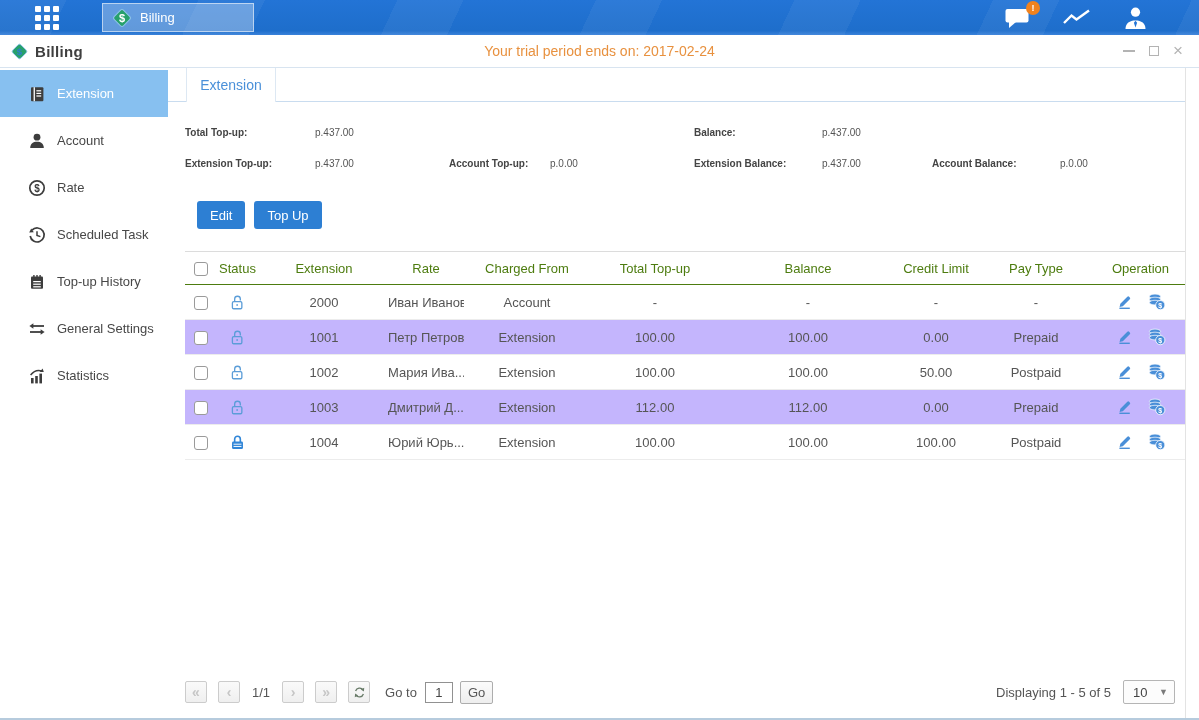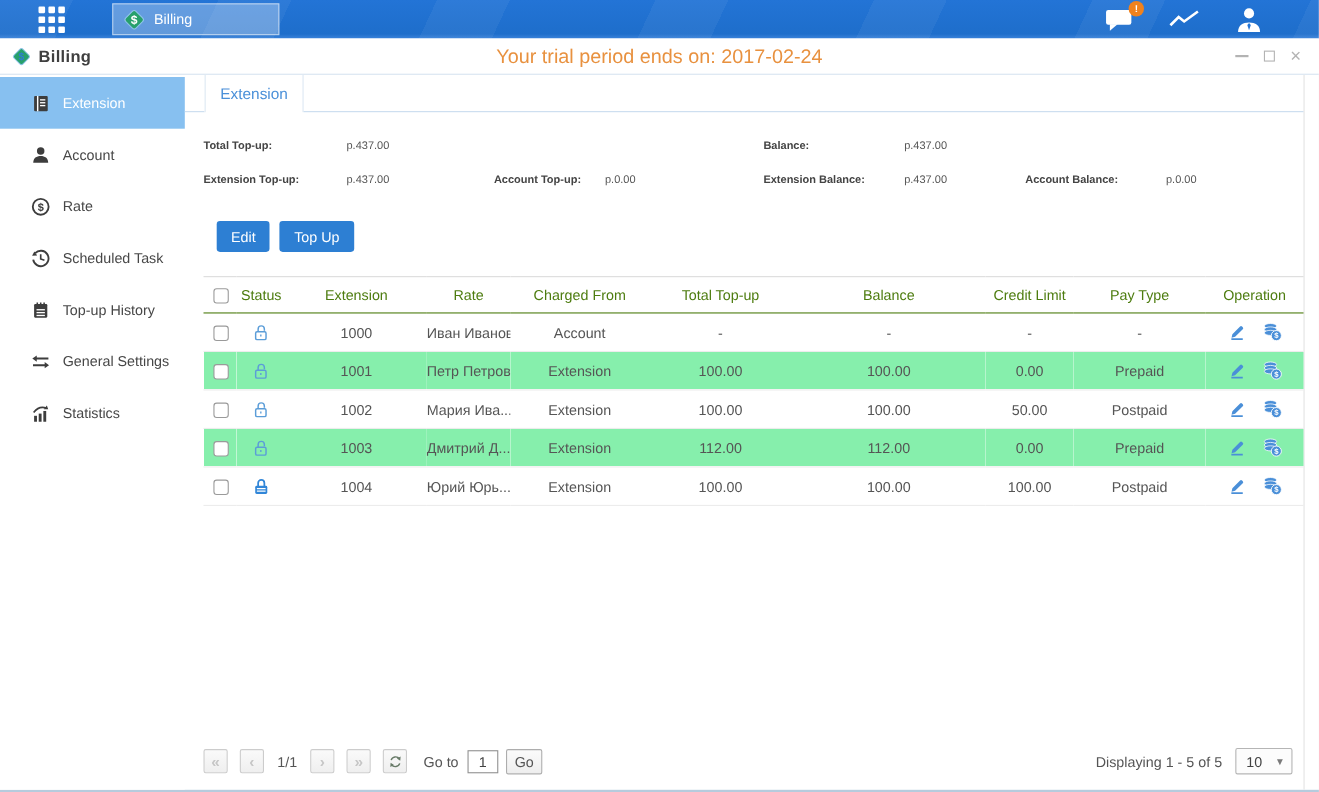--- a/index.html
+++ b/index.html
@@ -33,21 +33,21 @@
   }
   
   .titlebar{
     height:33px; background:#fff; border-bottom:1px solid #d8e4f0;
     display:flex; align-items:center; position:relative;
   }
   .title-left{ display:flex; align-items:center; gap:6px; margin-left:10px; }
   .title-left b{ font-size:15px; color:#3f3f3f; letter-spacing:.3px; }
   .trial{
     position:absolute; left:0; right:0; text-align:center;
-    color:var(--trial-orange,#e8913f); font-size:18px; pointer-events:none;
+    color:var(--trial-orange,#e8913f); font-size:14px; pointer-events:none;
   }
   .win-controls{ margin-left:auto; margin-right:16px; display:flex; align-items:center; gap:14px; z-index:2; }
   .wc{ cursor:pointer; color:#aeaeae; display:flex; align-items:center; justify-content:center; height:14px; }
   .wc-min i{ display:block; width:12px; height:0; border-bottom:2px solid #b3b3b3; }
   .wc-max i{ display:block; width:10px; height:10px; border:1.5px solid #b3b3b3; }
   .wc-close{ font-size:17px; line-height:14px; color:#b3b3b3; }
   
   .body{ display:flex; height:650px; }
   .sidebar{ width:168px; background:#fff; padding-top:2px; flex:none; }
   .side-item{
@@ -85,21 +85,21 @@
   table.grid{ margin-top:22px; width:1000px; border-collapse:collapse; table-layout:fixed; font-size:13px; color:#555; }
   table.grid th{
     height:33px; font-weight:normal; color:#4d7c0f; text-align:center;
     border-top:1px solid #dcdcdc; border-bottom:1px solid #4d7c0f; cursor:pointer;
     white-space:nowrap; overflow:hidden;
   }
   table.grid td{
     height:35px; text-align:center; border-bottom:1px solid #ececec;
     white-space:nowrap; overflow:hidden;
   }
-  table.grid tr.alt td{ background:#86efac; }
+  table.grid tr.alt td{ background:#c4b5fd; }
   .cb{
     display:inline-block; width:14px; height:14px; border:1px solid #9a9a9a;
     border-radius:3px; background:#fff; cursor:pointer; vertical-align:middle;
   }
   th.sel-col, td.sel-col{ text-align:left; padding-left:2px; }
   .lock{ display:inline-flex; cursor:pointer; vertical-align:middle; }
   .ops{ display:inline-flex; gap:14px; align-items:center; }
   .ops svg{ cursor:pointer; }
   .spacer{ flex:1; }
   
@@ -354,21 +354,21 @@
             </tr>
           </thead>
           <tbody>
             <tr>
               <td class="sel-col"><span class="cb"></span></td>
               <td><span class="lock" title="unlocked">
                     <svg width="17" height="17">
                       <use href="#i-lock-open"></use>
                     </svg>
                   </span></td>
-              <td>1000</td>
+              <td>2000</td>
               <td>Иван Иванов</td>
               <td>Account</td>
               <td>-</td>
               <td>-</td>
               <td>-</td>
               <td>-</td>
               <td><span class="ops">
                 <svg width="17" height="17">
                       <use href="#i-pencil"></use>
                     </svg>

